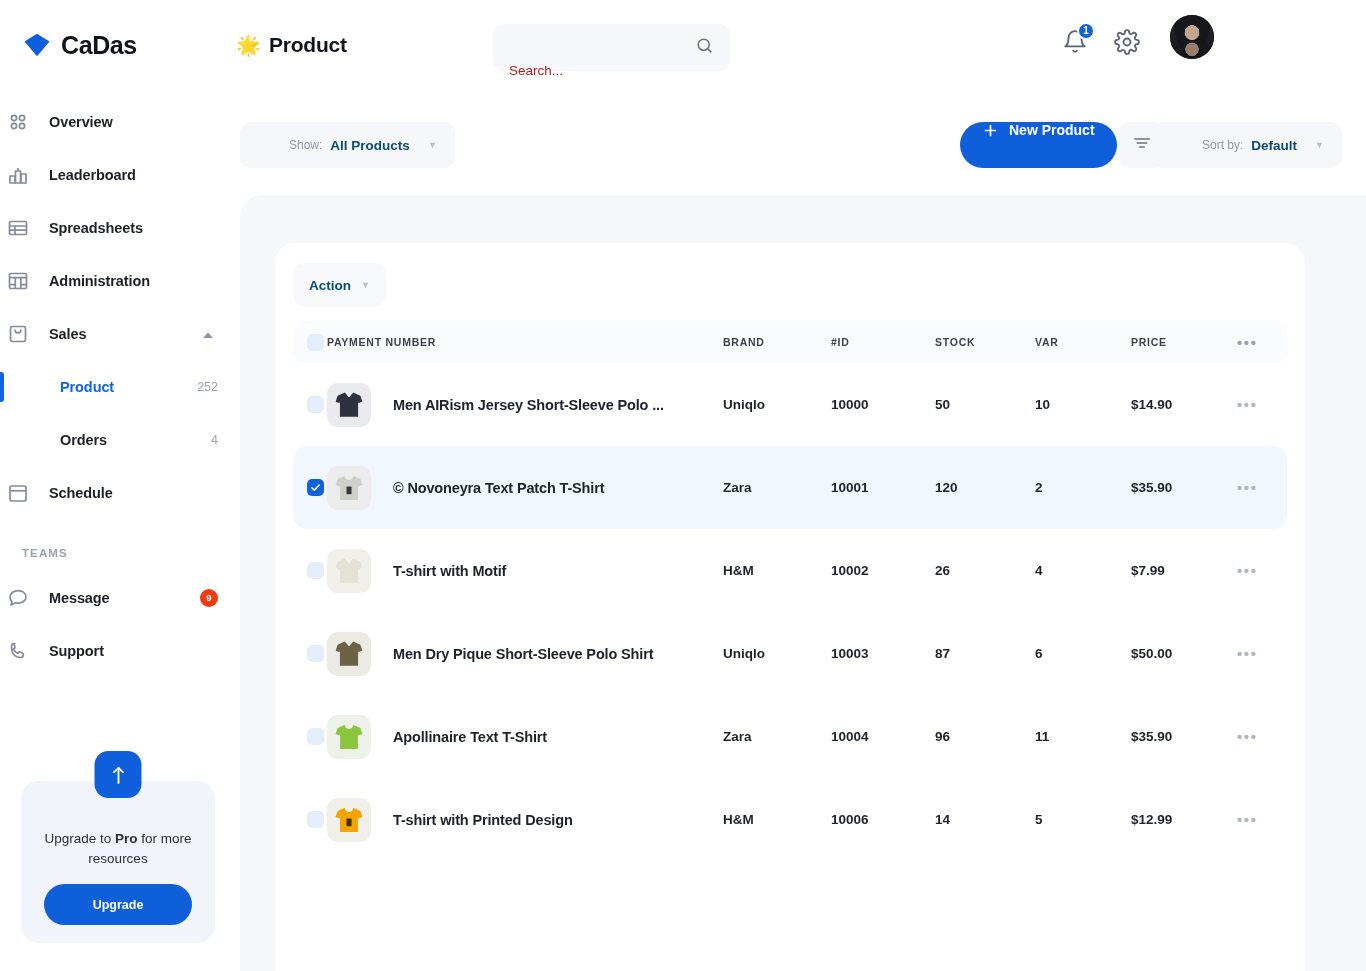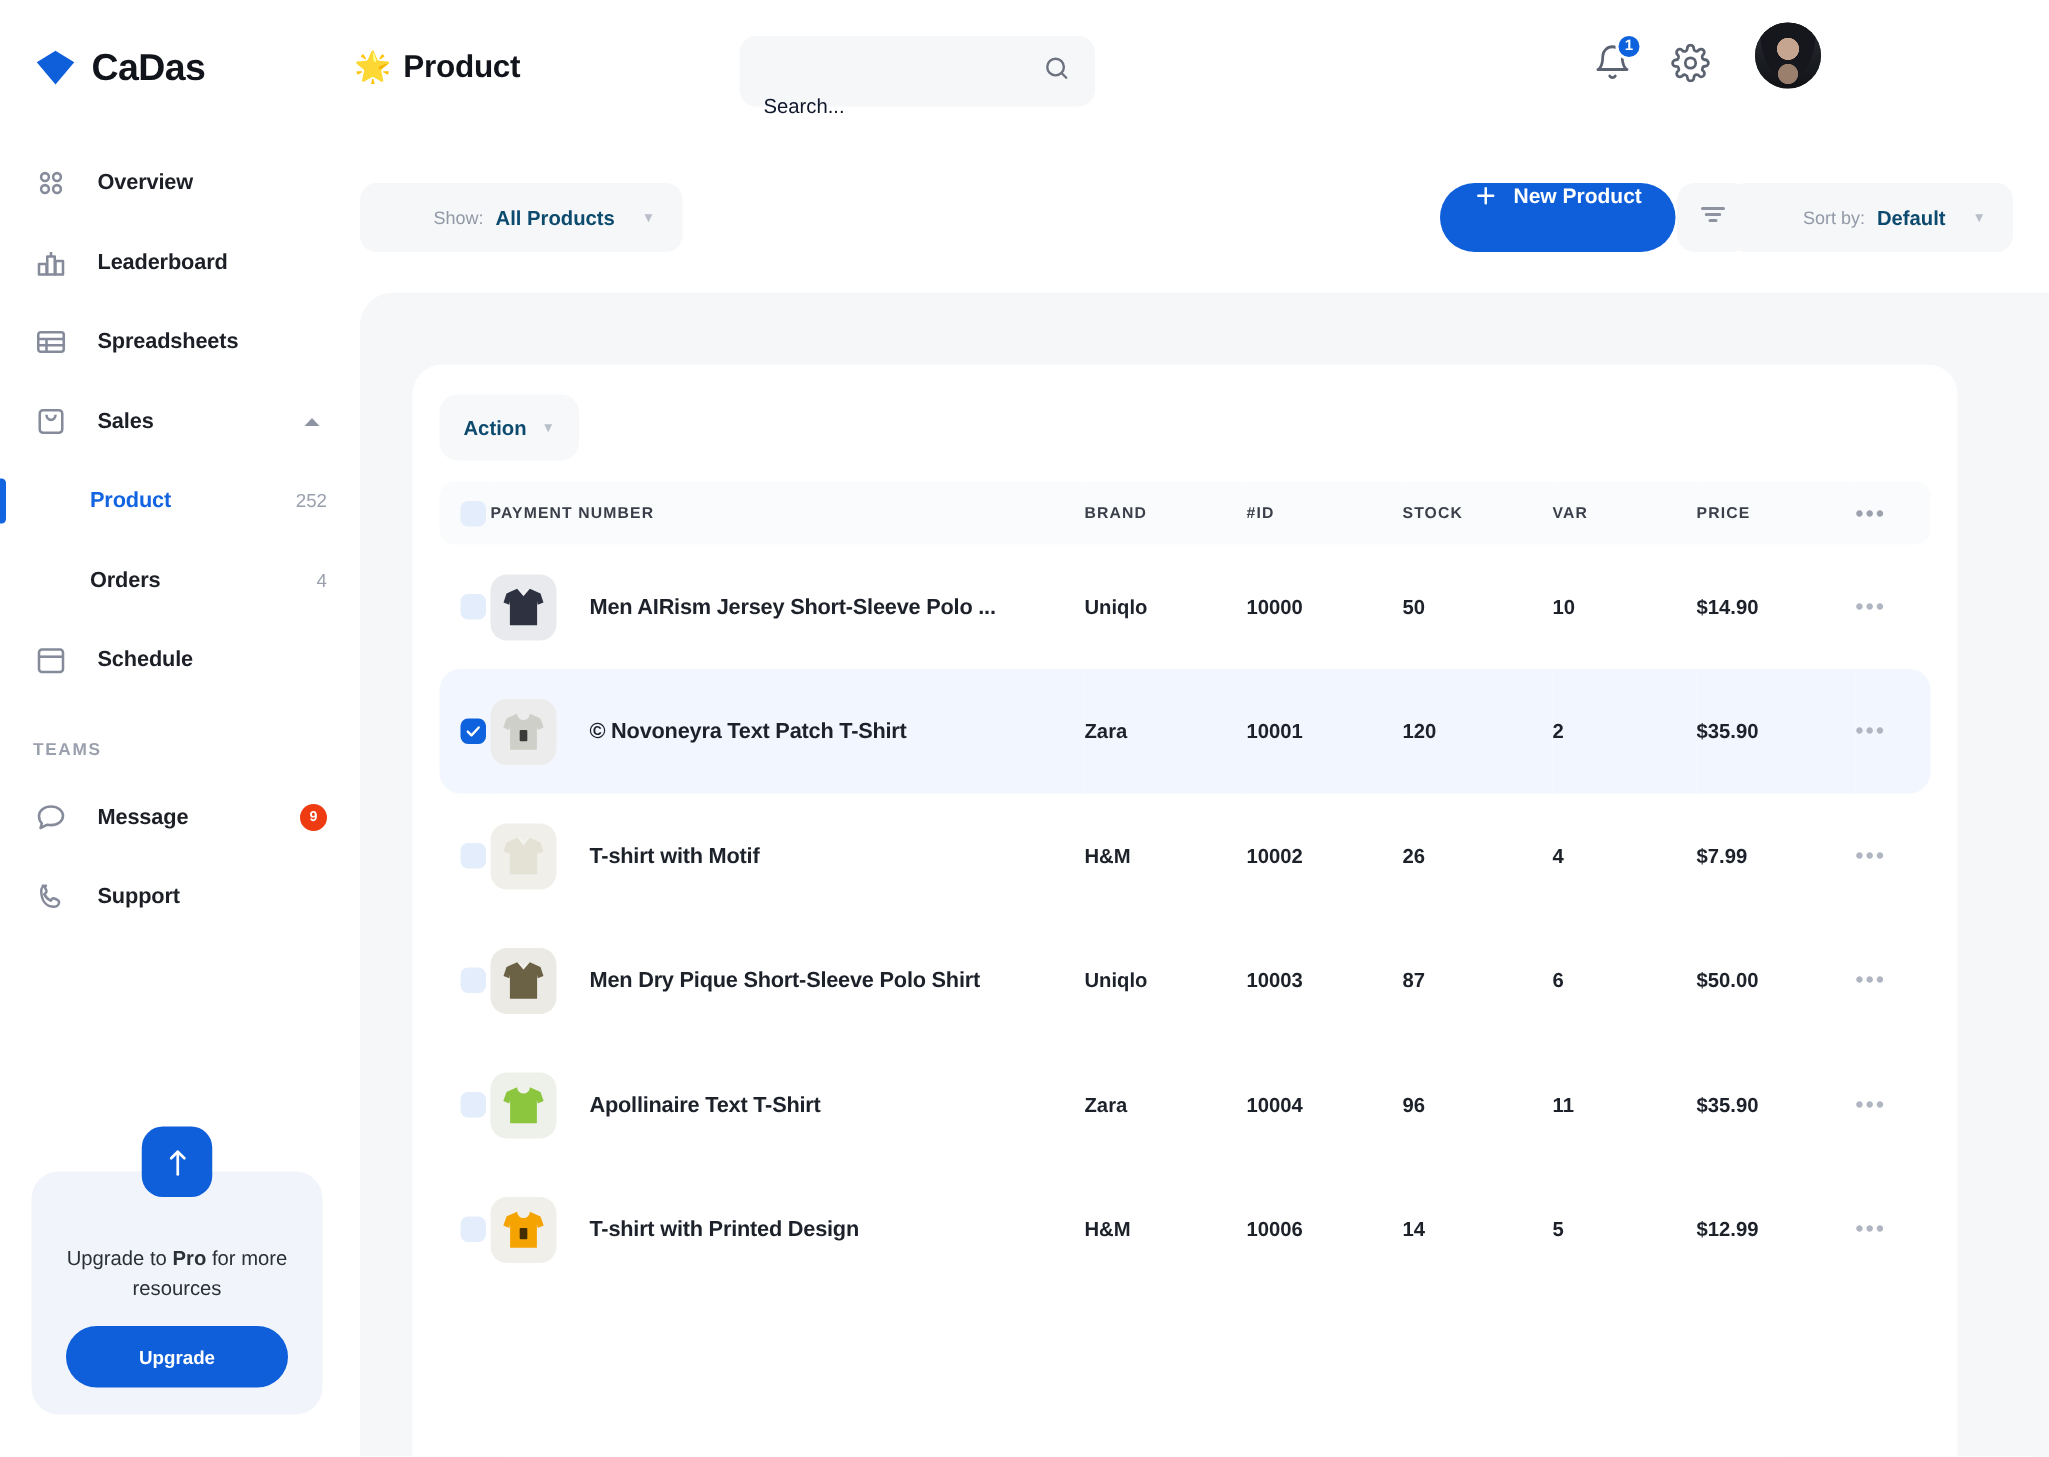--- a/index.html
+++ b/index.html
@@ -22,21 +22,21 @@
 
   .page-title-wrap { position: absolute; left: 236px; top: 33px; display: flex; align-items: center; gap: 8px; }
   .page-title-emoji { font-size: 20px; line-height: 1; }
   .page-title { font-size: 21px; font-weight: 700; color: #11141a; letter-spacing: -0.2px; }
 
   .global-search {
     position: absolute; left: 493px; top: 24px; width: 237px; height: 47px;
     background: #f6f7f9; border-radius: 11px; display: flex; align-items: center;
     padding: 0 16px; justify-content: space-between;
   }
-  .global-search-text { font-size: 13.5px; color: #0f172a; margin-top: 46px; }
+  .global-search-text { font-size: 13.5px; color: #b91c1c; margin-top: 46px; }
   .gs-icon { width: 19px; height: 19px; color: #6c7280; flex: none; }
 
   .topbar-actions { position: absolute; right: 22px; top: 24px; display: flex; align-items: center; gap: 26px; }
   .icon-btn { position: relative; width: 26px; height: 26px; color: #5b6270; display: block; }
   .icon-btn svg { width: 26px; height: 26px; display: block; }
   .bell-badge {
     position: absolute; top: -7px; right: -7px; min-width: 18px; height: 18px;
     background: #0f62dd; border-radius: 50%; color: #fff; font-size: 10px;
     font-weight: 700; display: flex; align-items: center; justify-content: center;
     border: 2px solid #fff;
@@ -49,21 +49,21 @@
       radial-gradient(circle at 50% 78%, #9b7f6d 0 16%, transparent 17%),
       radial-gradient(circle at 50% 40%, #c6a590 0 21%, transparent 22%),
       radial-gradient(ellipse at 50% 16%, #15171c 0 58%, transparent 60%),
       linear-gradient(#2a2d34, #101216);
   }
 
   
   .sidebar { position: absolute; left: 0; top: 95px; width: 240px; height: 876px; background: #ffffff; }
   .nav-item {
     position: relative; height: 53px; display: flex; align-items: center;
-    padding-left: 22px; gap: 19px; cursor: pointer;
+    padding-left: 6px; gap: 19px; cursor: pointer;
   }
   .nav-icon { width: 24px; height: 24px; color: #858b9a; flex: none; }
   .nav-icon svg { width: 24px; height: 24px; display: block; }
   .nav-label { font-size: 14.5px; font-weight: 700; color: #1c1f26; letter-spacing: -0.1px; }
   .nav-caret { margin-left: auto; margin-right: 26px; color: #8d93a2; }
 
   .sub-item {
     position: relative; height: 53px; display: flex; align-items: center;
     padding-left: 60px; cursor: pointer;
   }
@@ -276,20 +276,29 @@
   <div class="nav-item">
     <span class="nav-icon">
       <svg viewBox="0 0 24 24" fill="none" stroke="currentColor" stroke-width="1.7">
           <rect x="3.5" y="5.5" width="17" height="13" rx="1.6"></rect>
           <path d="M3.5 10h17M3.5 14.2h17M9 10v8.5"></path>
         </svg>
     </span>
     <span class="nav-label">Spreadsheets</span>
   </div>
 
+  <div class="nav-item">
+    <span class="nav-icon">
+      <svg viewBox="0 0 24 24" fill="none" stroke="currentColor" stroke-width="1.7">
+          <rect x="3.5" y="4.5" width="17" height="15" rx="1.6"></rect>
+          <path d="M3.5 8.6h17M9.3 8.6v11M14.8 8.6v11M3.5 15.6h5.8M14.8 15.6h5.7"></path>
+        </svg>
+    </span>
+    <span class="nav-label">Administration</span>
+  </div>
 
   <div class="nav-item">
     <span class="nav-icon">
       <svg viewBox="0 0 24 24" fill="none" stroke="currentColor" stroke-width="1.7" stroke-linejoin="round">
           <rect x="4.5" y="4.5" width="15" height="15" rx="2.2"></rect>
           <path d="M9 7.5c0 2 1.3 3.4 3 3.4s3-1.4 3-3.4"></path>
         </svg>
     </span>
     <span class="nav-label">Sales</span>
     <span class="nav-caret">

